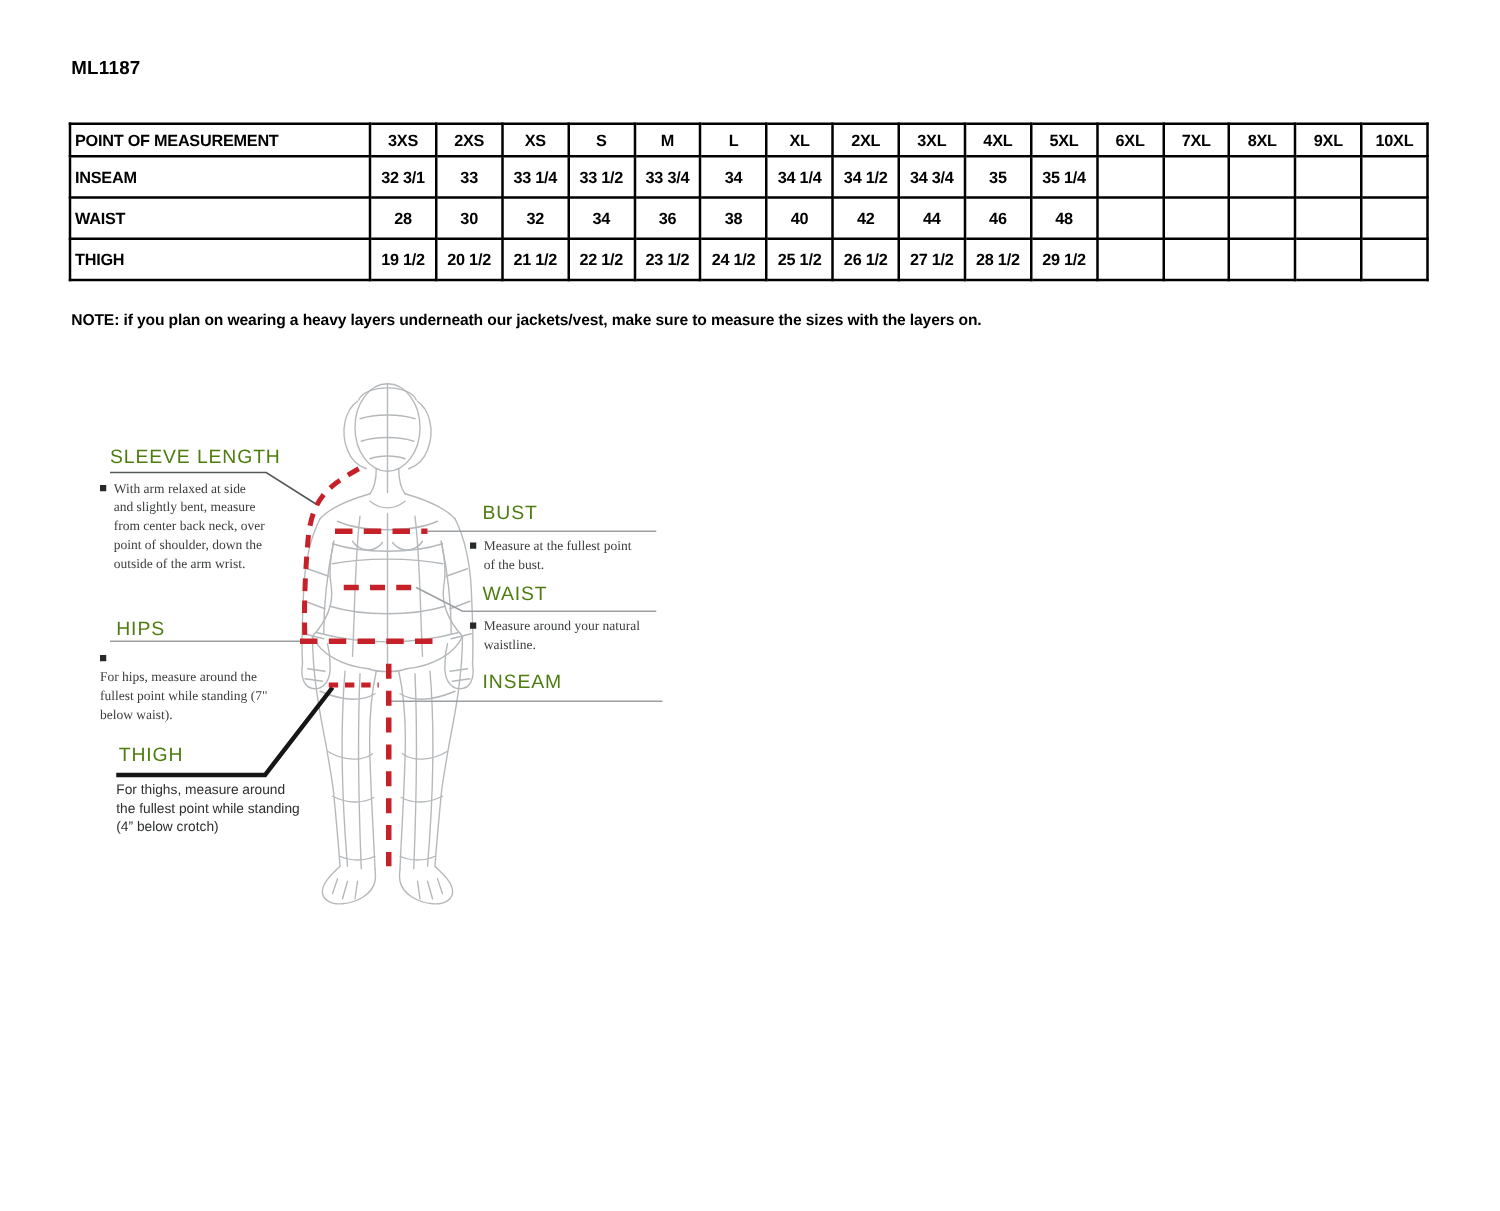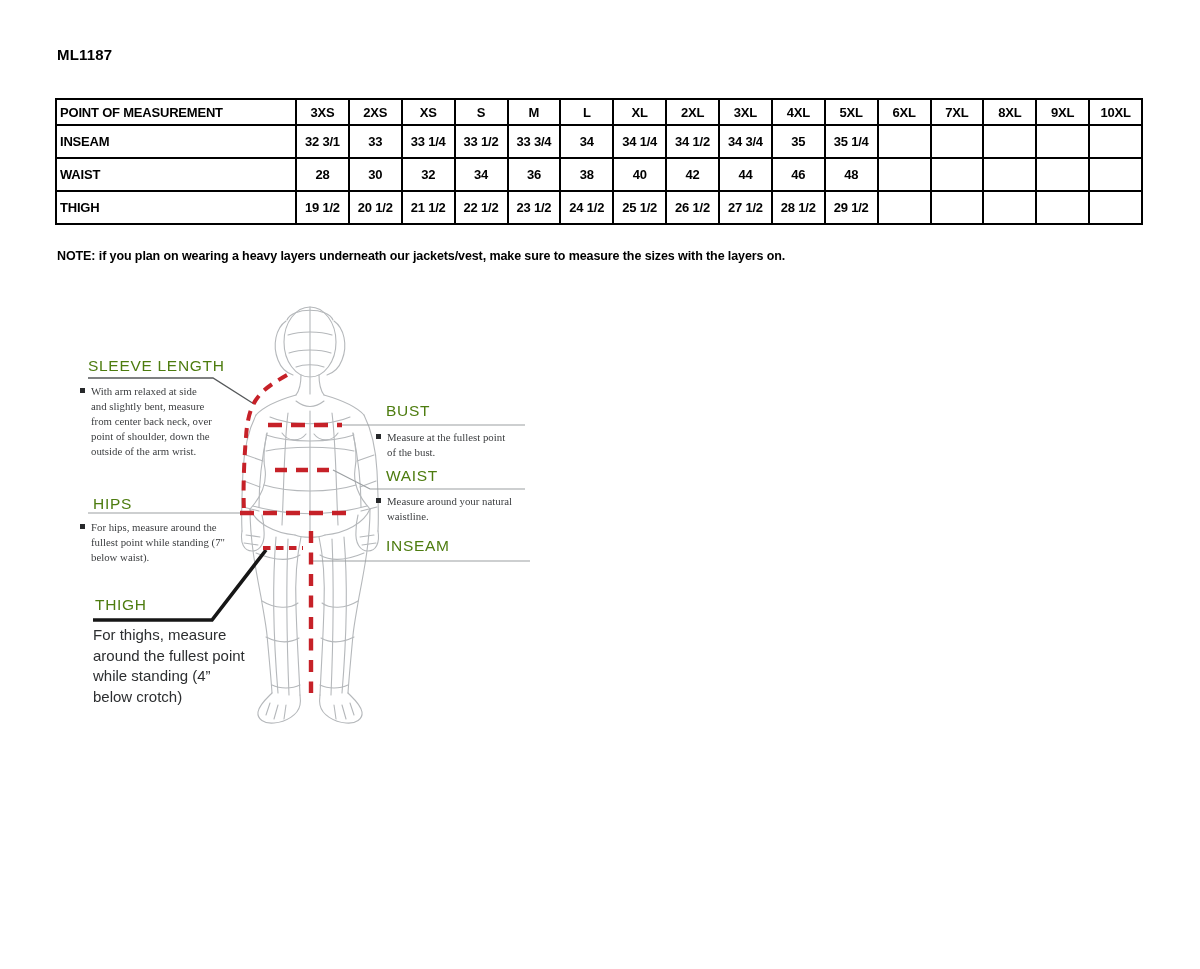--- a/index.html
+++ b/index.html
@@ -21,23 +21,23 @@
   .diagram{position:absolute;left:60px;top:285px;width:540px;height:460px;}
   .diagram svg{position:absolute;left:0;top:0;}
   .dg-heading{position:absolute;font-size:15.5px;letter-spacing:0.7px;color:#4d7c0f;white-space:nowrap;}
   .dg-body{position:absolute;font-size:10.8px;line-height:1.38;color:#3c3e40;}
   .bullet-item{display:flex;gap:6px;font-family:Liberation Serif, serif;}
   .sq-bullet{flex:none;width:5px;height:5px;background:#27292b;margin-top:4px;}
 
   .pos-sleeve-h{left:28px;top:72px;}
   .pos-sleeve-b{left:20px;top:99px;width:132px;}
   .pos-hips-h{left:33px;top:210px;}
-  .pos-hips-b{left:20px;top:235px;width:148px;}
+  .pos-hips-b{left:20px;top:235px;width:148px;flex-direction:column;}
   .pos-thigh-h{left:35px;top:311px;}
-  .pos-thigh-b{left:33px;top:340px;width:152px;font-size:15px;color:#2c2e30;}
+  .pos-thigh-b{left:33px;top:340px;width:152px;font-size:11px;color:#2c2e30;}
   .pos-bust-h{left:326px;top:117px;}
   .pos-bust-b{left:316px;top:145px;width:140px;}
   .pos-waist-h{left:326px;top:182px;}
   .pos-waist-b{left:316px;top:209px;width:140px;}
   .pos-inseam-h{left:326px;top:252px;}
   .pos-inseam-b{left:316px;top:281px;width:156px;}
 </style>
 </head>
 <body>
 

